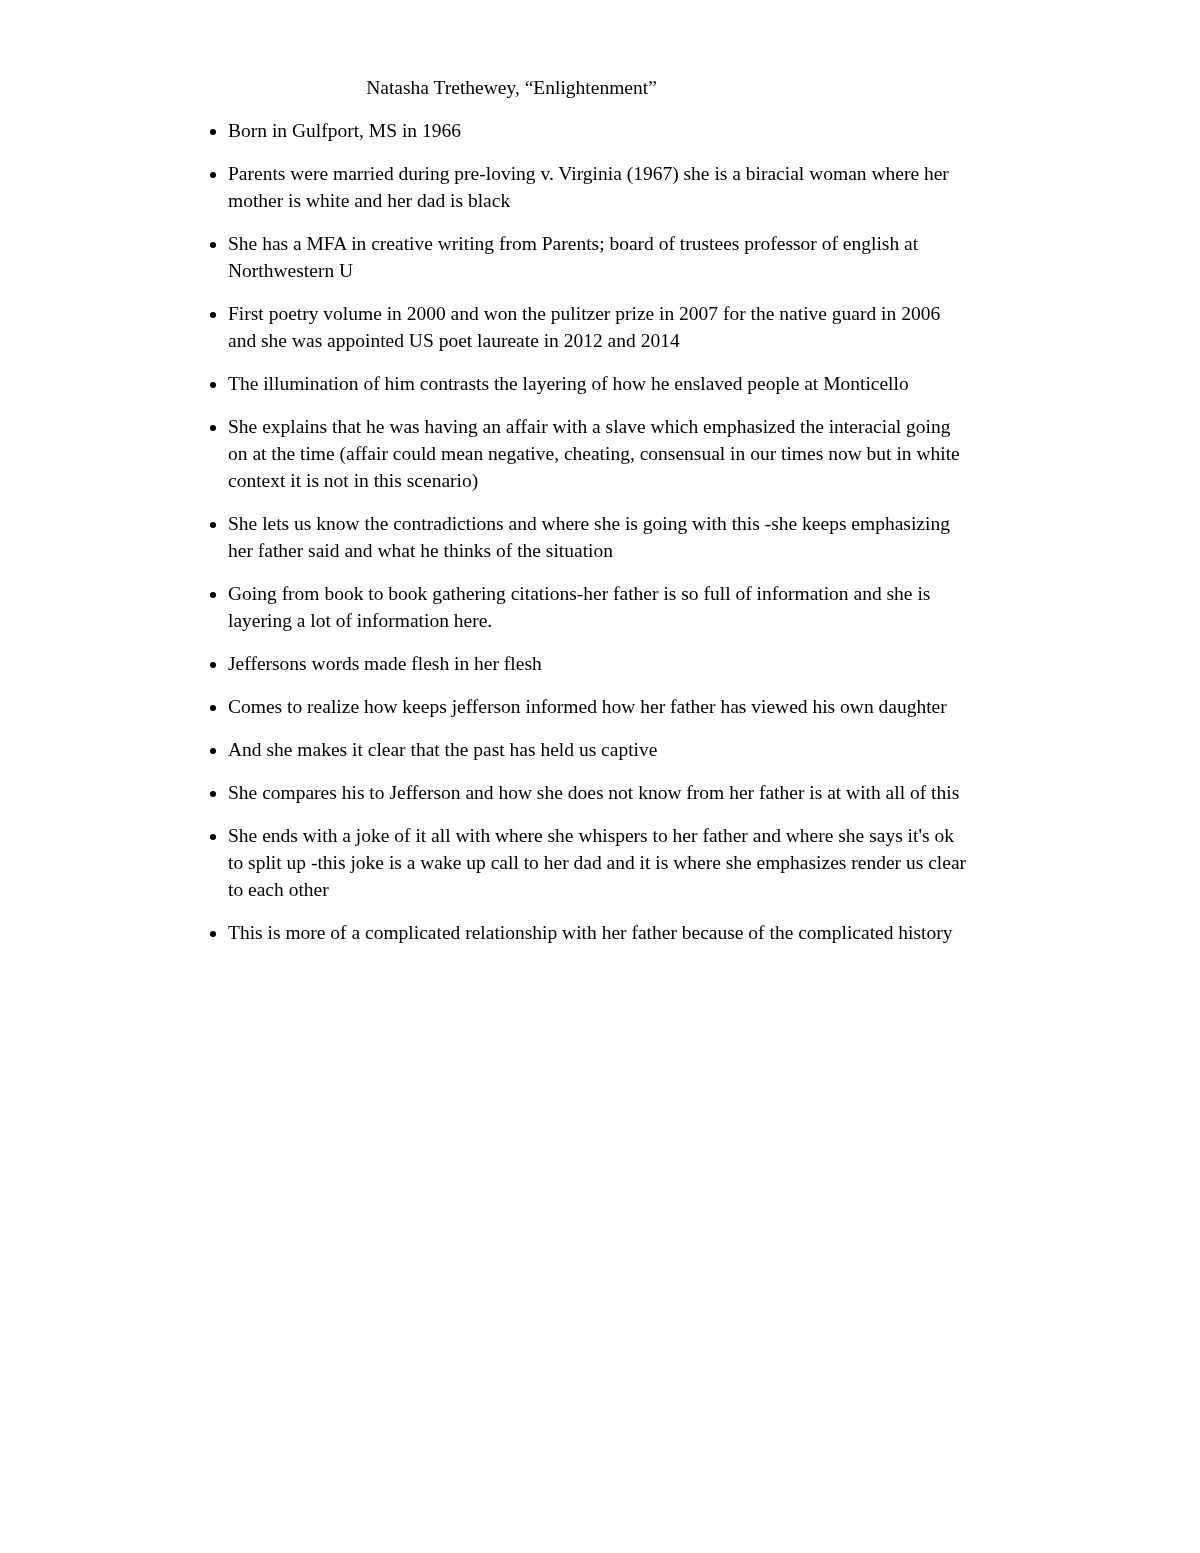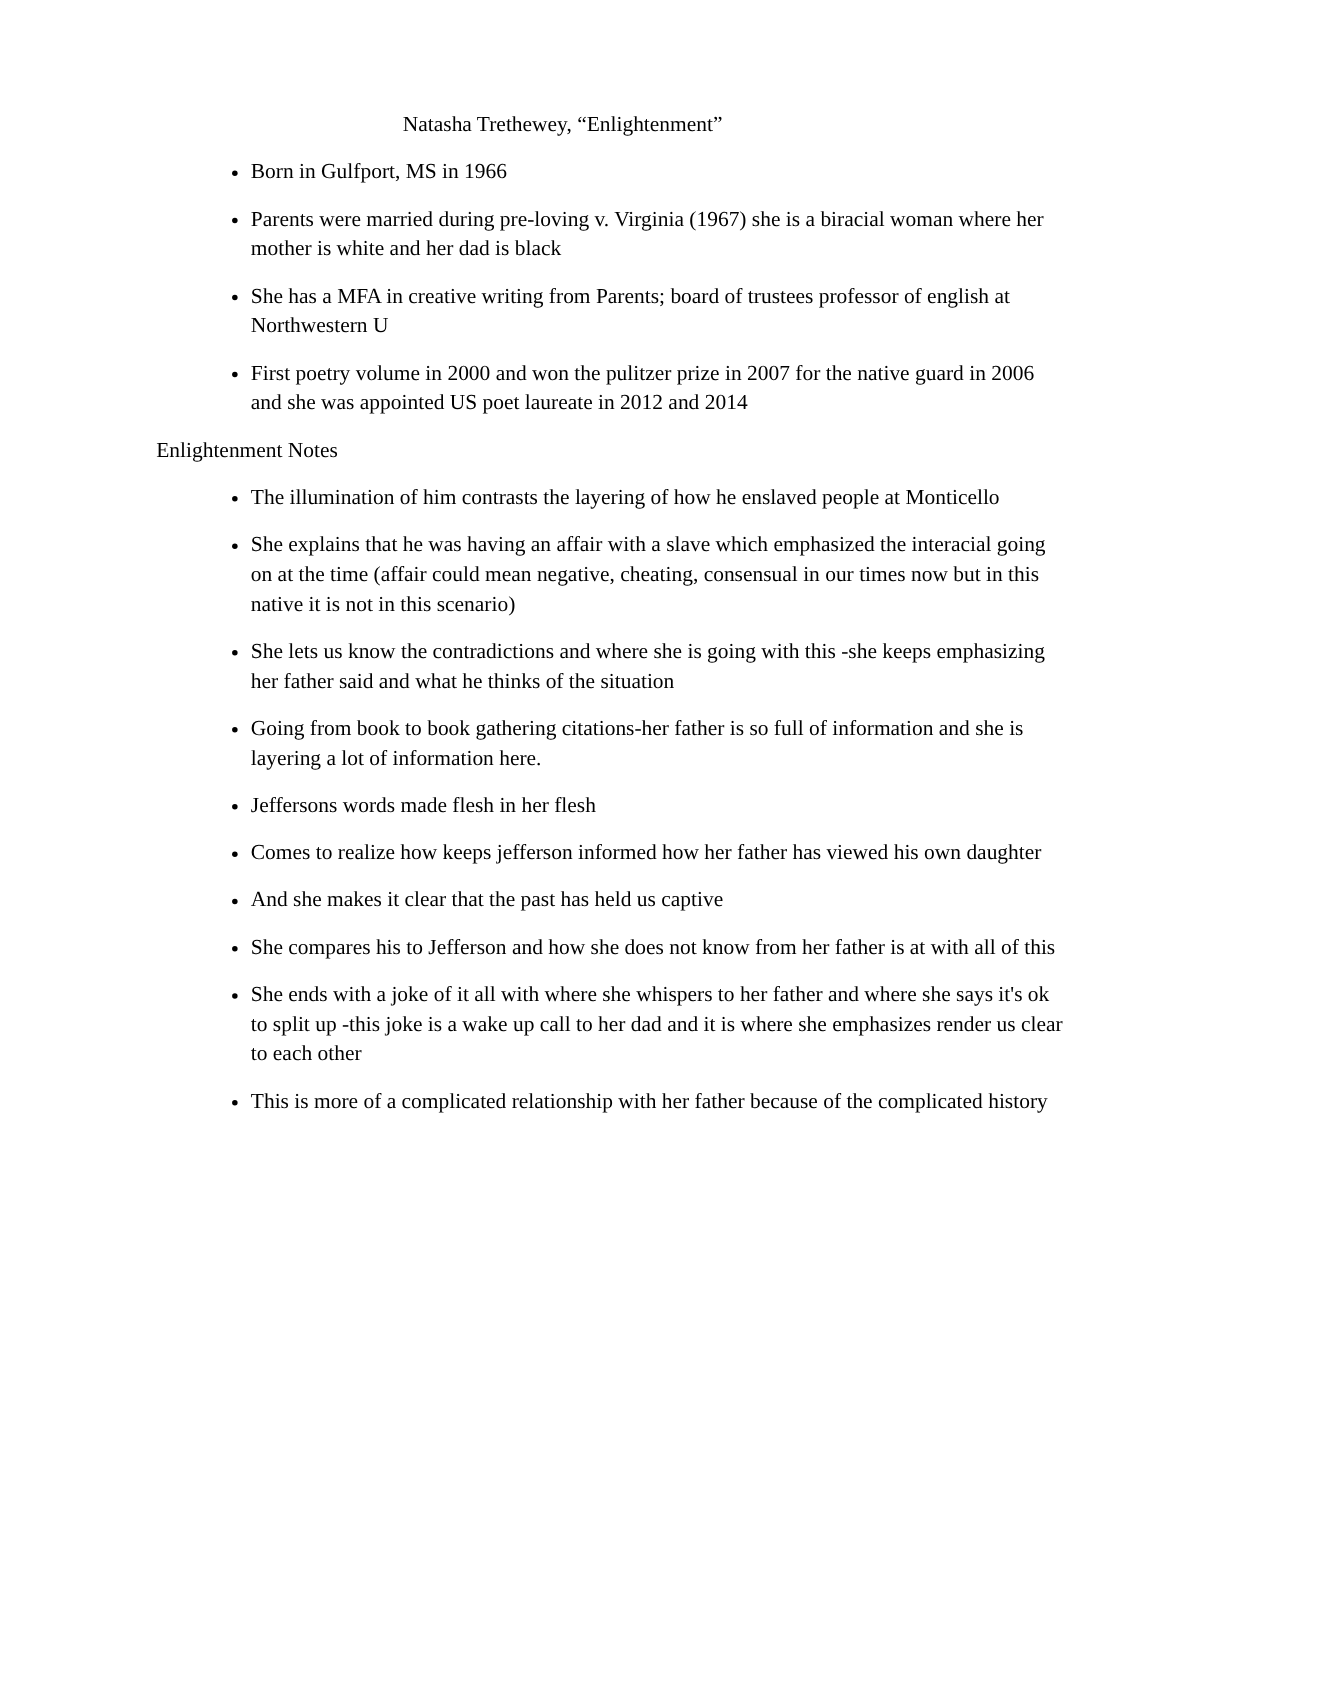--- a/index.html
+++ b/index.html
@@ -15,21 +15,21 @@
     font-size: 19.5px;
     line-height: 27px;
     -webkit-font-smoothing: antialiased;
   }
   .page {
     position: relative;
     width: 1023px;
     height: 1553px;
     background: #ffffff;
     box-sizing: border-box;
-    padding-top: 100px;
+    padding-top: 74px;
   }
   .doc-title {
     text-align: center;
     margin: 0 0 0 0;
     font-weight: normal;
     font-size: 19.5px;
     line-height: 27px;
   }
   ul.notes-list {
     margin: 0;
@@ -54,25 +54,24 @@
 
   <h1 class="doc-title">Natasha Trethewey, “Enlightenment”</h1>
 
   <ul class="notes-list">
     <li>Born in Gulfport, MS in 1966</li>
     <li>Parents were married during pre-loving v. Virginia (1967) she is a biracial woman where her mother is white and her dad is black</li>
     <li>She has a MFA in creative writing from Parents; board of trustees professor of english at Northwestern U</li>
     <li>First poetry volume in 2000 and won the pulitzer prize in 2007 for the native guard in 2006 and she was appointed US poet laureate in 2012 and 2014</li>
   </ul>
 
-  <p class="section-heading">Enlightenment Notes</p>
 
   <ul class="notes-list">
     <li>The illumination of him contrasts the layering of how he enslaved people at Monticello</li>
-    <li>She explains that he was having an affair with a slave which emphasized the interacial going on at the time (affair could mean negative, cheating, consensual in our times now but in this native it is not in this scenario)</li>
+    <li>She explains that he was having an affair with a slave which emphasized the interacial going on at the time (affair could mean negative, cheating, consensual in our times now but in white context it is not in this scenario)</li>
     <li>She lets us know the contradictions and where she is going with this -she keeps emphasizing her father said and what he thinks of the situation</li>
     <li>Going from book to book gathering citations-her father is so full of information and she is layering a lot of information here.</li>
     <li>Jeffersons words made flesh in her flesh</li>
     <li>Comes to realize how keeps jefferson informed how her father has viewed his own daughter</li>
     <li>And she makes it clear that the past has held us captive</li>
     <li>She compares his to Jefferson and how she does not know from her father is at with all of this</li>
     <li>She ends with a joke of it all with where she whispers to her father and where she says it's ok to split up -this joke is a wake up call to her dad and it is where she emphasizes render us clear to each other</li>
     <li>This is more of a complicated relationship with her father because of the complicated history</li>
   </ul>
 

